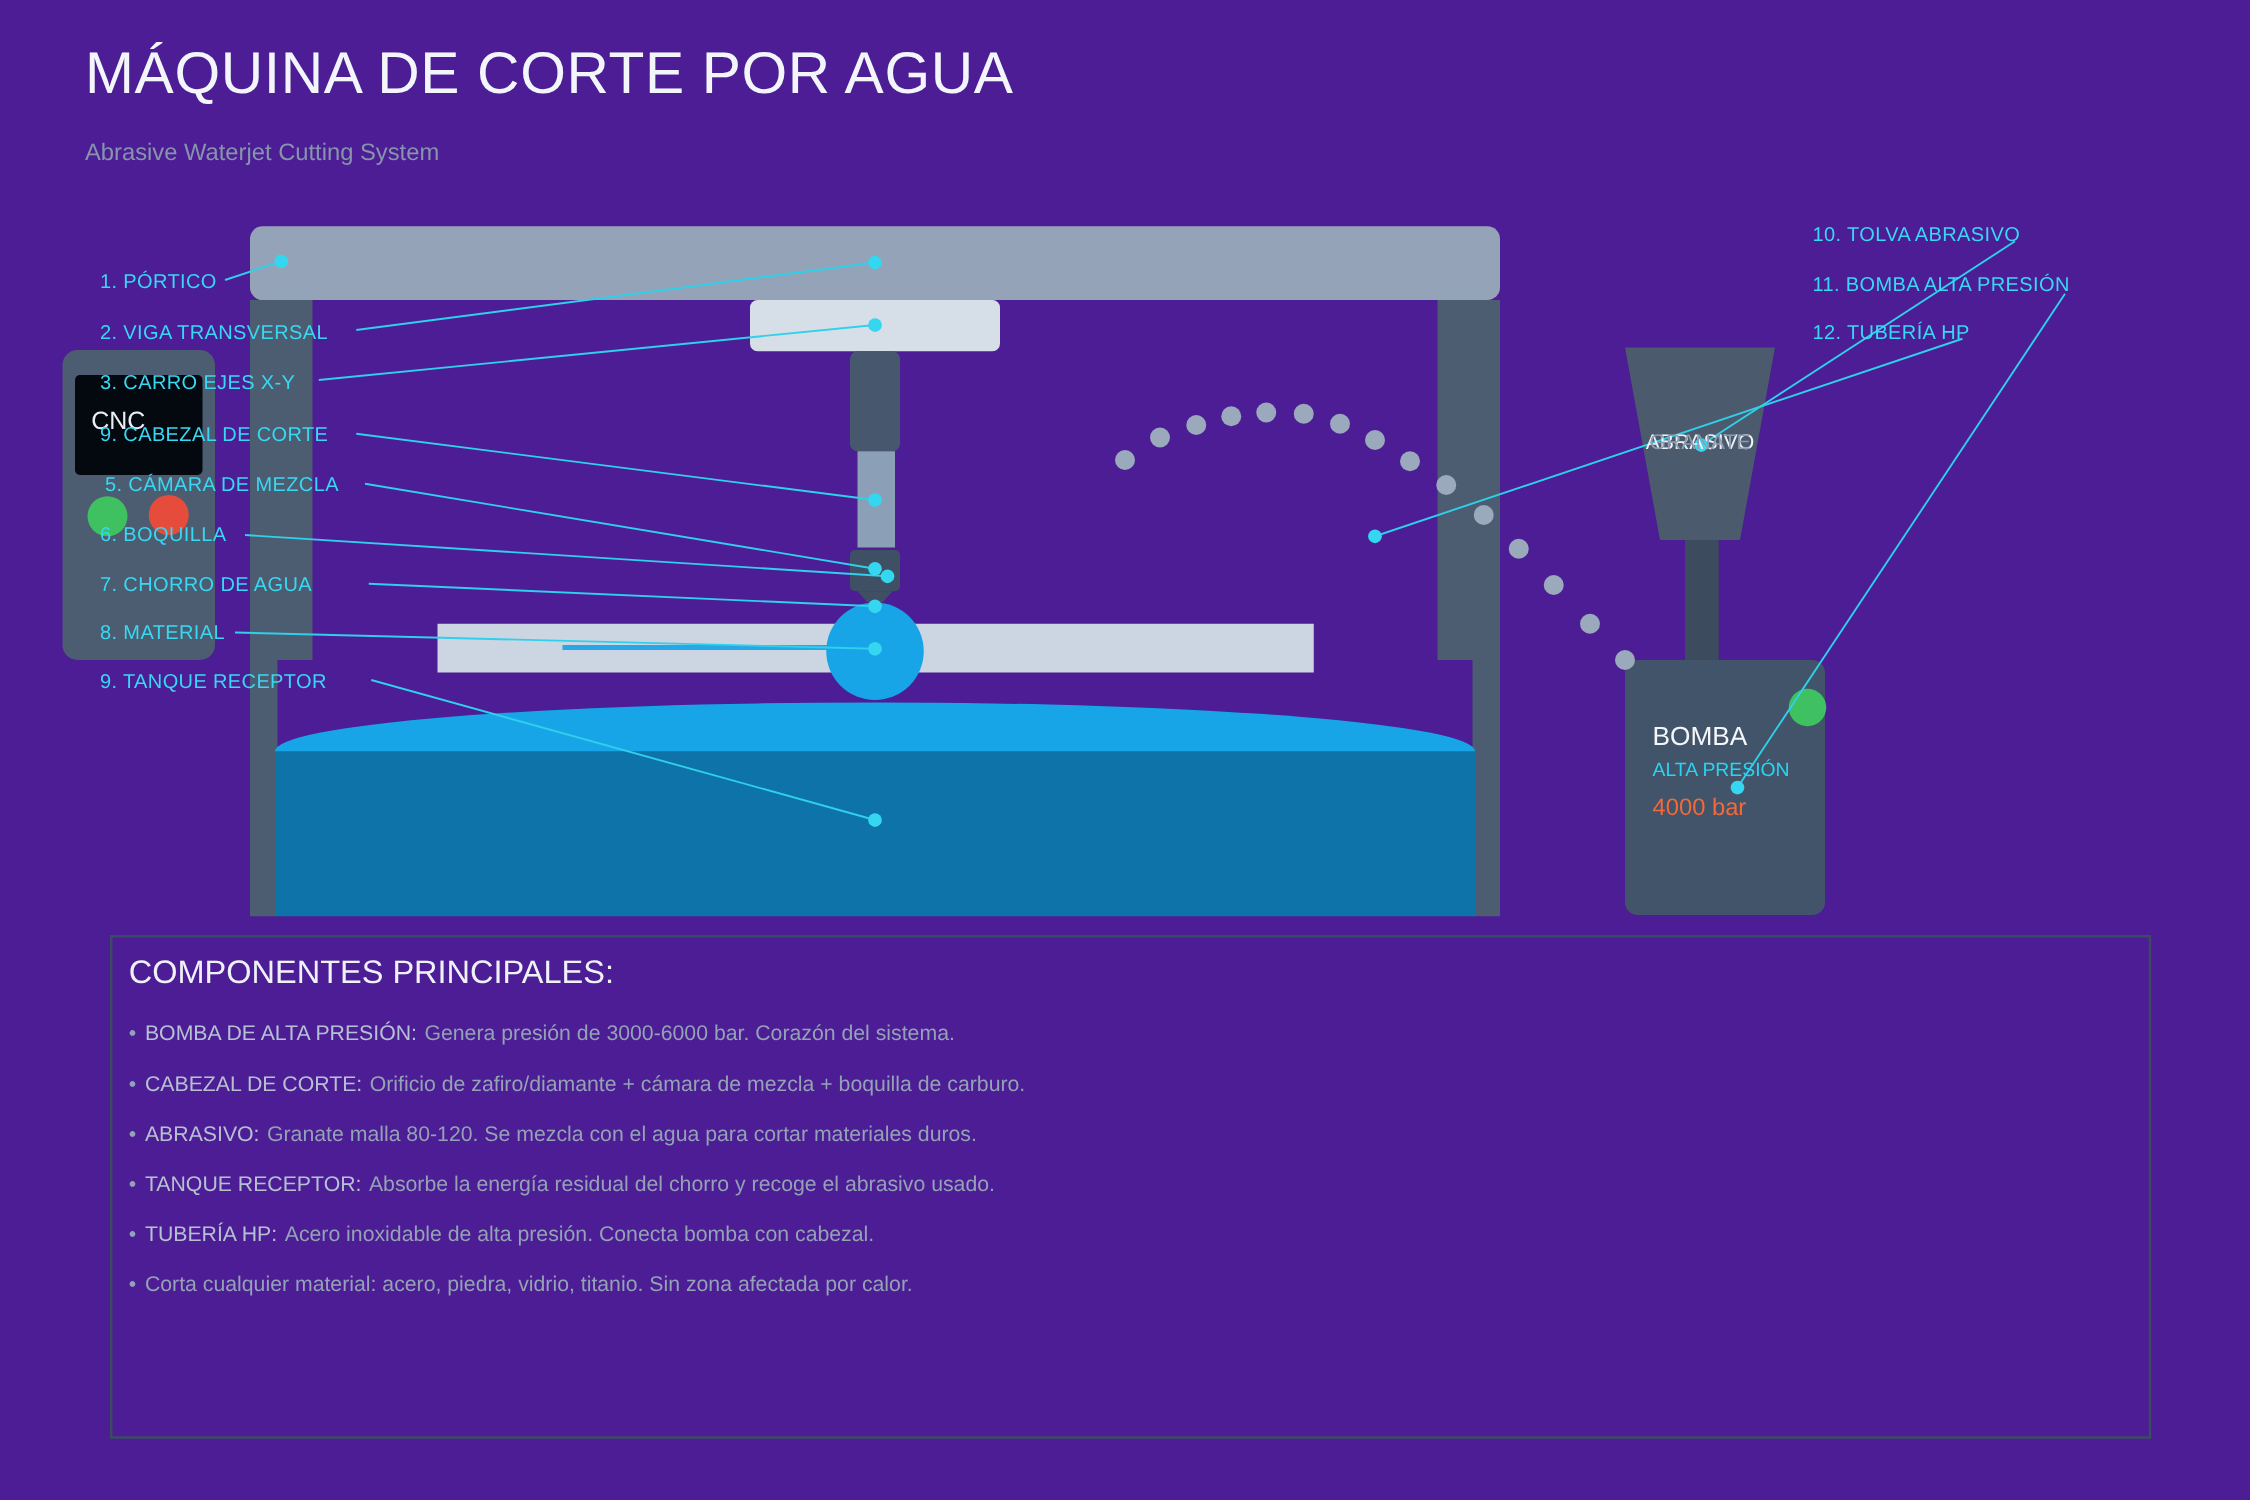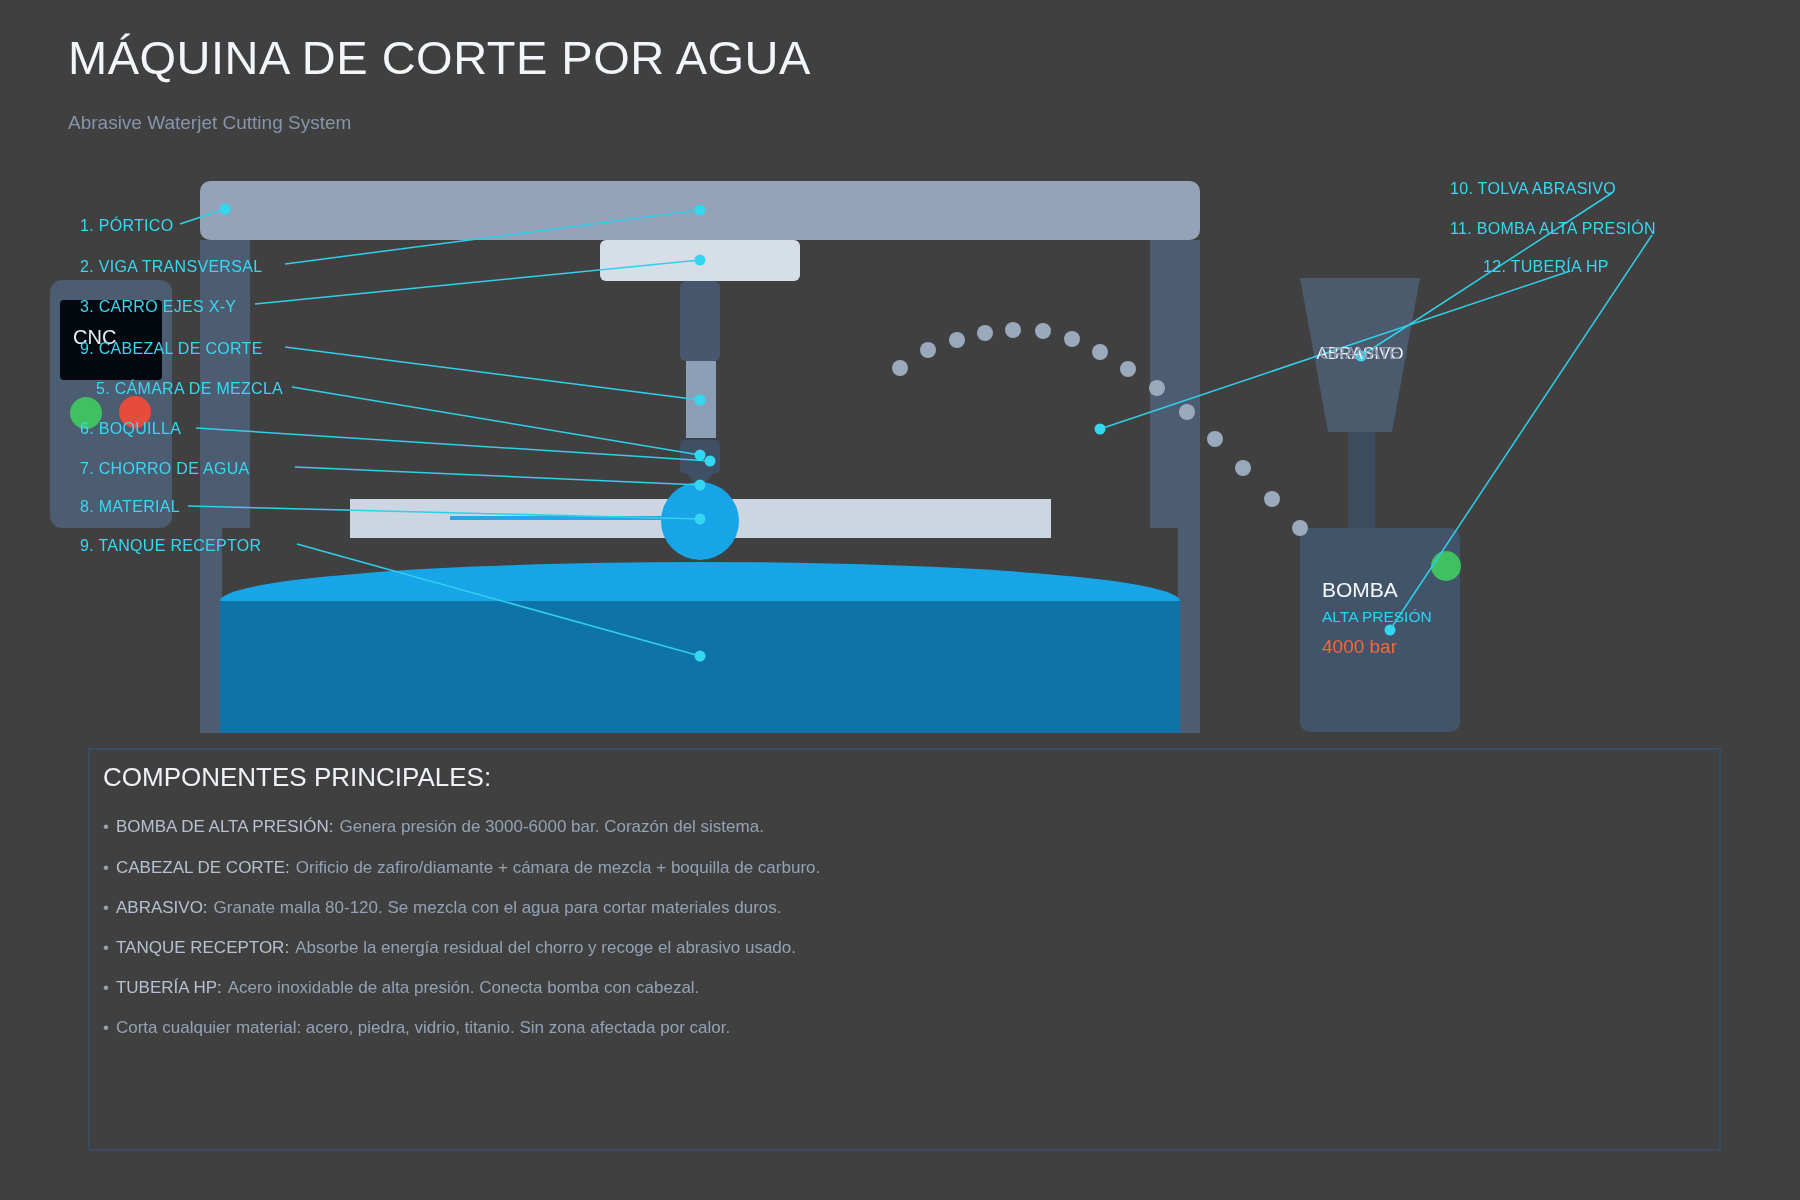--- a/index.html
+++ b/index.html
@@ -1,16 +1,16 @@
 <!DOCTYPE html>
 <html><head>
 <meta charset="utf-8">
 <style>
   html,body{margin:0;padding:0;background:#101826;}
-  .page{position:relative;width:1800px;height:1200px;background:#404040;overflow:hidden;
+  .page{position:relative;width:1800px;height:1200px;background:#4c1d95;overflow:hidden;
         font-family:"Liberation Sans", sans-serif;}
   .title{position:absolute;left:68px;top:30px;font-size:47px;color:#f2f5f9;letter-spacing:.5px;font-weight:400;}
   .subtitle{position:absolute;left:68px;top:112px;font-size:19px;color:#8695ab;font-weight:400;}
   .diagram-svg{position:absolute;left:0;top:0;}
   .dlabel{position:absolute;font-size:16px;color:#38d7f2;white-space:nowrap;letter-spacing:.3px;}
   .mlabel{position:absolute;white-space:nowrap;}
   .cnc-text{left:73px;top:326px;font-size:20px;color:#e9eef5;}
   .hopper-l1{left:1300px;top:320px;width:120px;text-align:center;font-size:17px;color:#eef2f7;margin-top:24px;}
   .hopper-l2{left:1300px;top:344px;width:120px;text-align:center;font-size:17px;color:#8d9cb0;}
   .pump-name{left:1322px;top:578px;font-size:21px;color:#f4f7fa;}
@@ -115,29 +115,29 @@
   <div class="mlabel hopper-l1">ABRASIVO</div>
   <div class="mlabel hopper-l2">GRANATE</div>
   <div class="mlabel pump-name">BOMBA</div>
   <div class="mlabel pump-sub">ALTA PRESIÓN</div>
   <div class="mlabel pump-bar">4000 bar</div>
 
   <div class="dlabel" style="left:80px;top:217px;">1. PÓRTICO</div>
   <div class="dlabel" style="left:80px;top:258px;">2. VIGA TRANSVERSAL</div>
   <div class="dlabel" style="left:80px;top:298px;">3. CARRO EJES X-Y</div>
   <div class="dlabel" style="left:80px;top:340px;">9. CABEZAL DE CORTE</div>
-  <div class="dlabel" style="left:96px;top:380px;">5. CÁMARA DE MEZCLA</div>
+  <div class="dlabel" style="left:84px;top:380px;">5. CÁMARA DE MEZCLA</div>
   <div class="dlabel" style="left:80px;top:420px;">6. BOQUILLA</div>
   <div class="dlabel" style="left:80px;top:460px;">7. CHORRO DE AGUA</div>
   <div class="dlabel" style="left:80px;top:498px;">8. MATERIAL</div>
   <div class="dlabel" style="left:80px;top:537px;">9. TANQUE RECEPTOR</div>
 
   <div class="dlabel" style="left:1450px;top:180px;">10. TOLVA ABRASIVO</div>
   <div class="dlabel" style="left:1450px;top:220px;">11. BOMBA ALTA PRESIÓN</div>
-  <div class="dlabel" style="left:1483px;top:258px;">12. TUBERÍA HP</div>
+  <div class="dlabel" style="left:1450px;top:258px;">12. TUBERÍA HP</div>
 
   <div class="panel">
     <div class="panel-heading">COMPONENTES PRINCIPALES:</div>
 
     <div class="bullet" style="top:67px;">
       <span class="marker">•</span><span class="prefix">BOMBA DE ALTA PRESIÓN:</span><span>Genera presión de 3000-6000 bar. Corazón del sistema.</span>
     </div>
     <div class="bullet" style="top:108px;">
       <span class="marker">•</span><span class="prefix">CABEZAL DE CORTE:</span><span>Orificio de zafiro/diamante + cámara de mezcla + boquilla de carburo.</span>
     </div>

